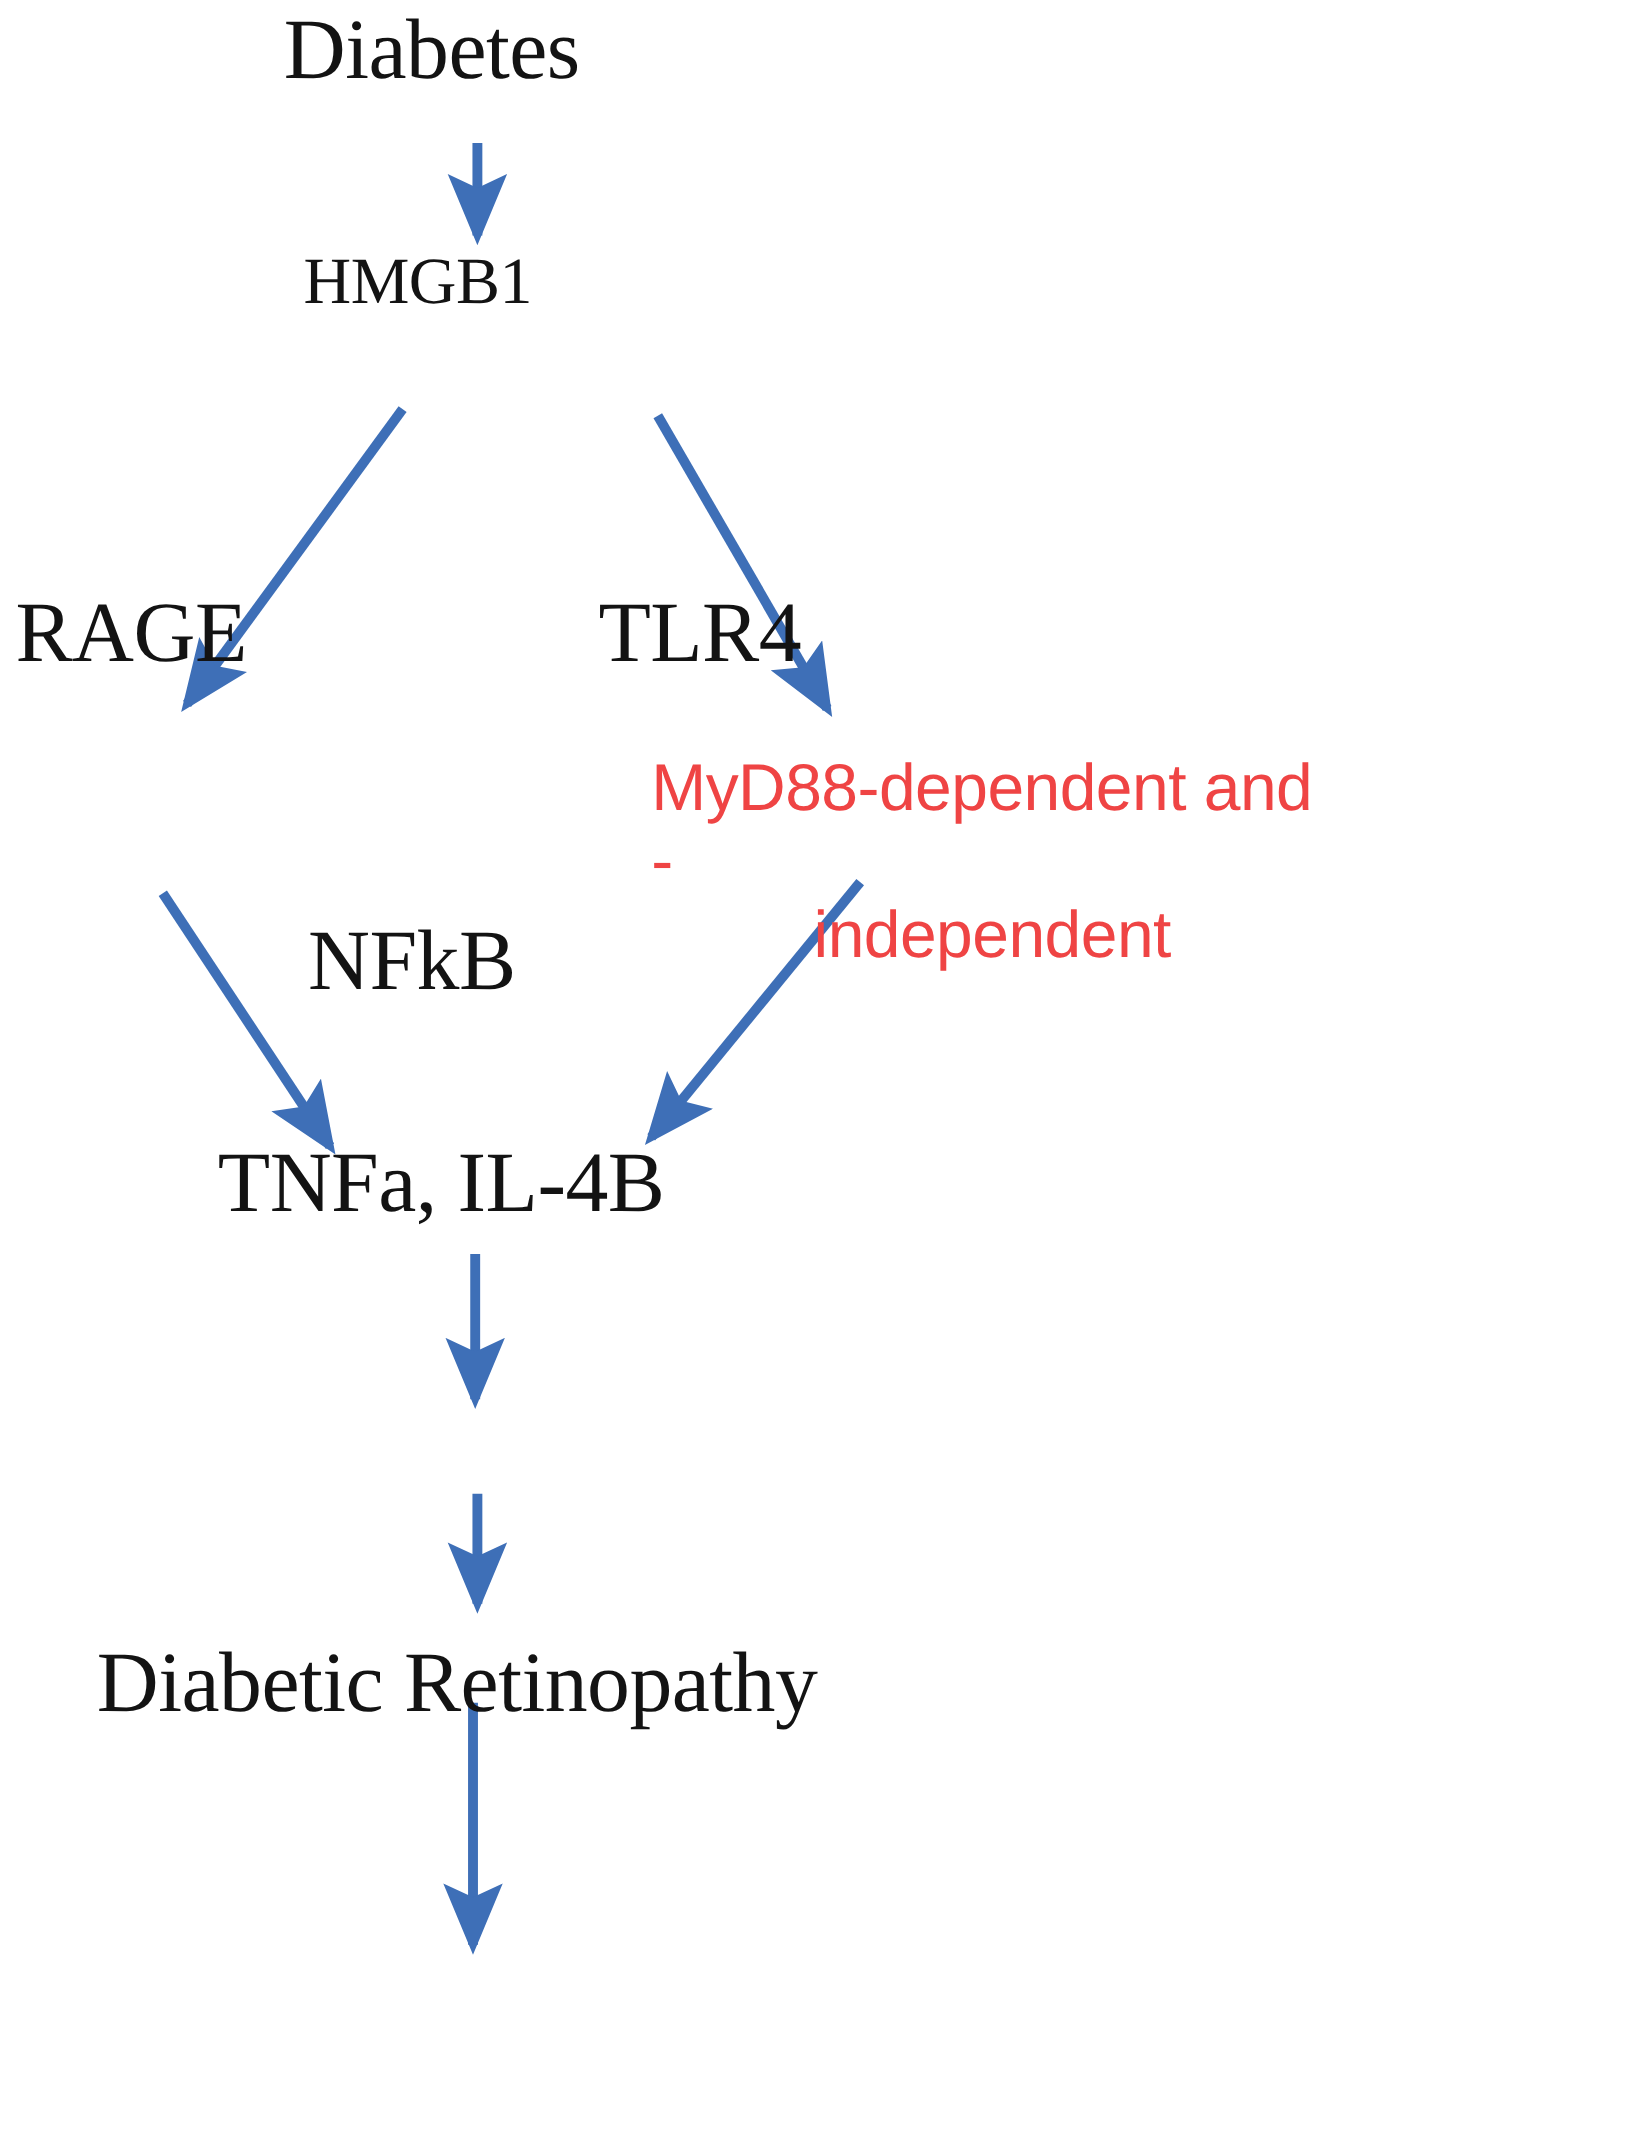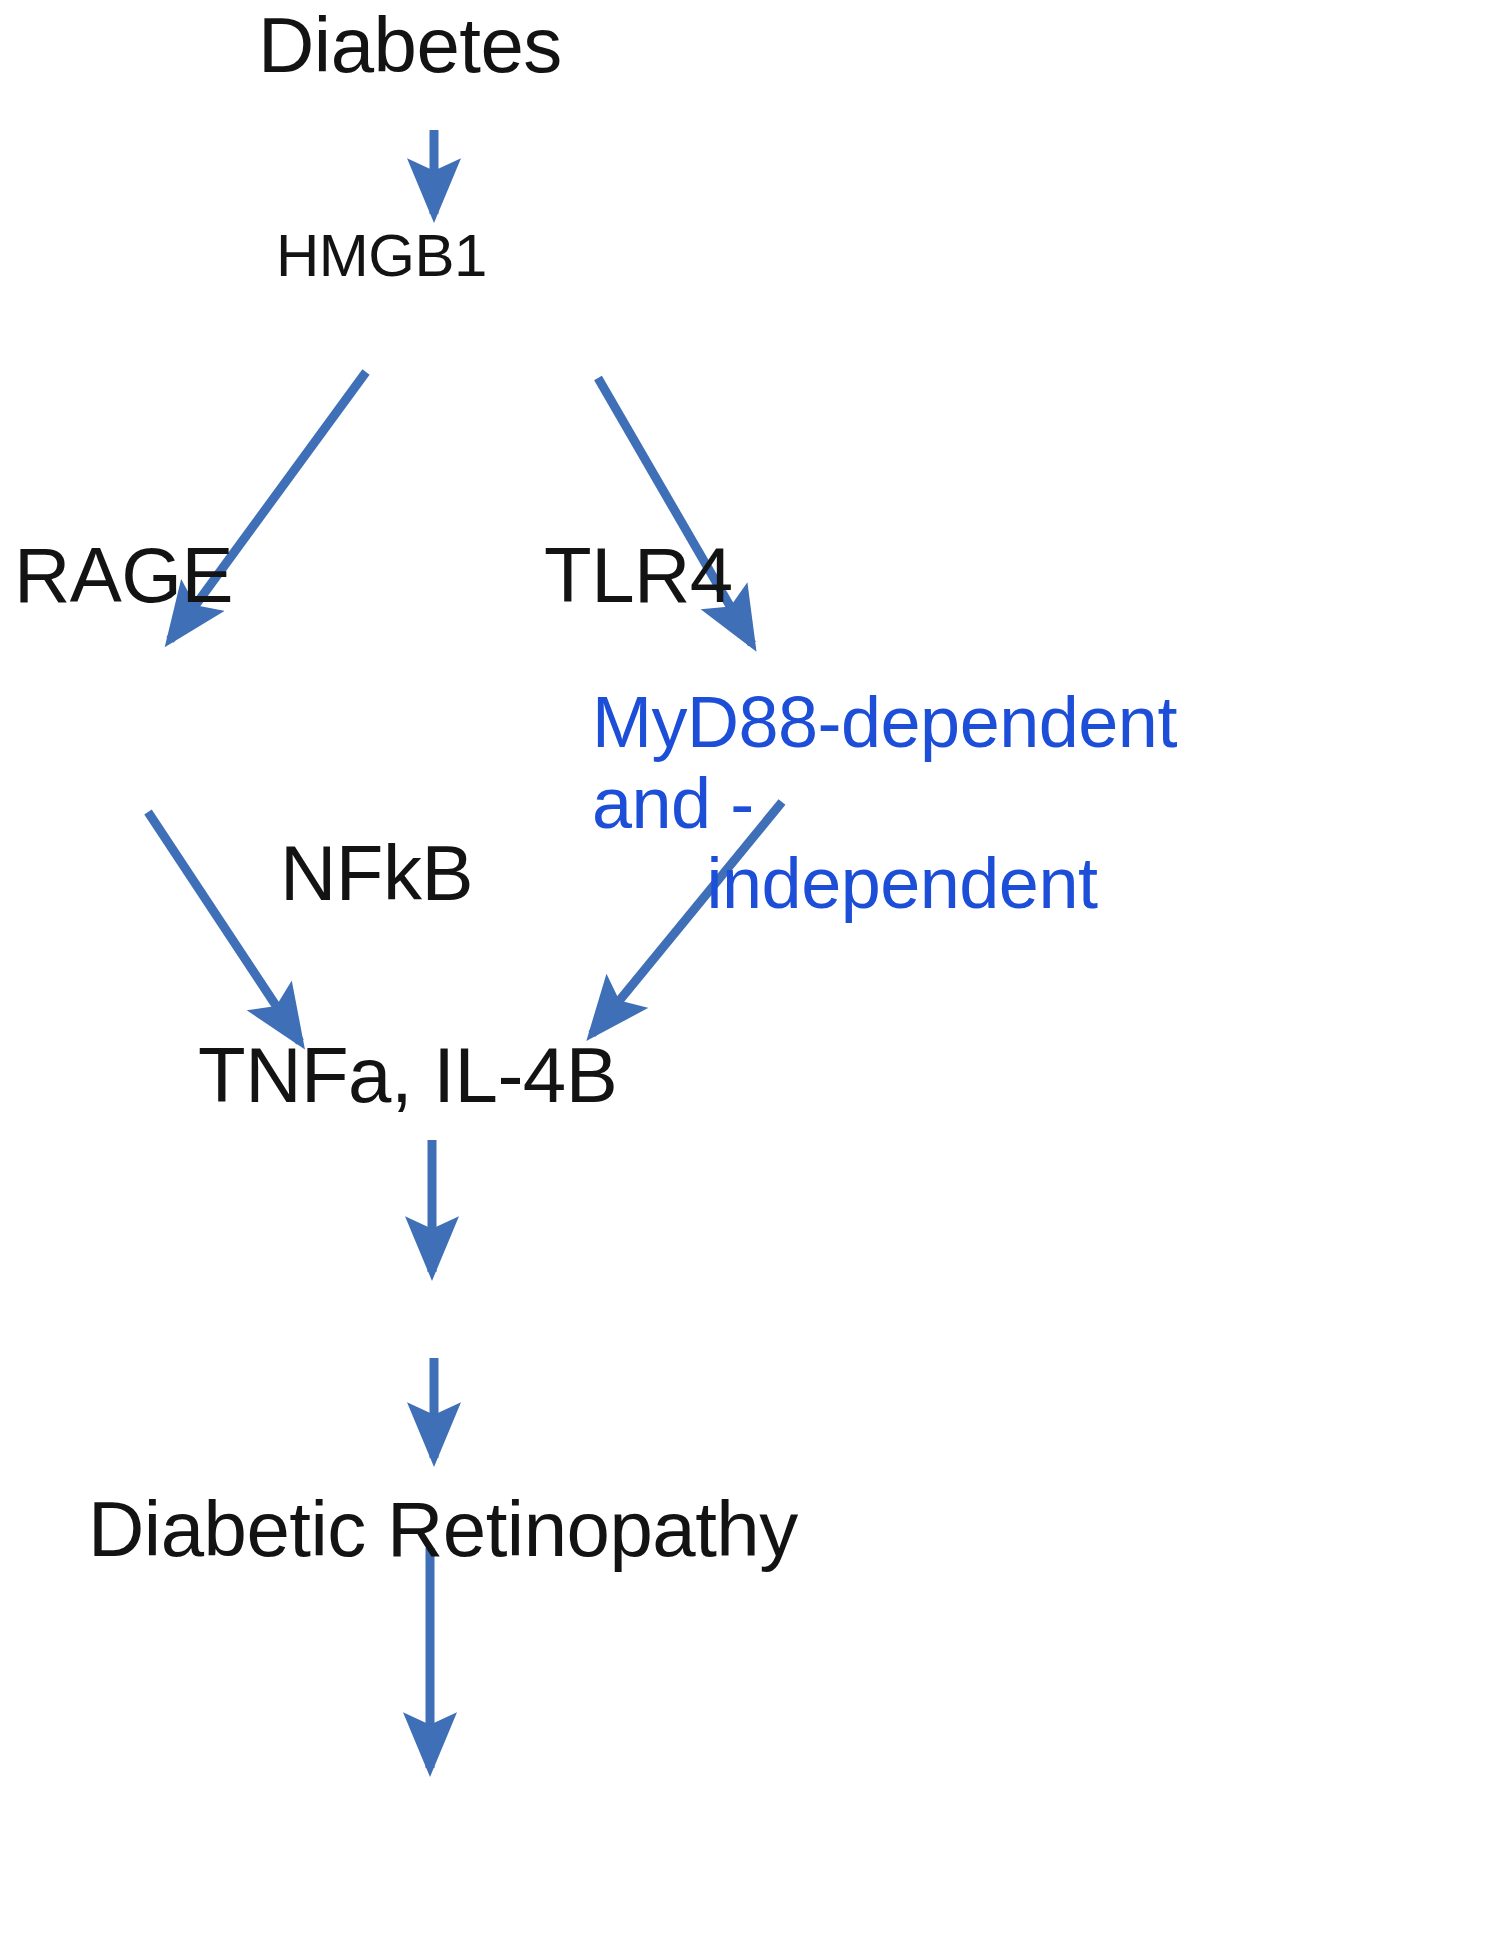--- a/index.html
+++ b/index.html
@@ -20,43 +20,43 @@
     position: absolute;
     left: 0;
     top: 0;
     width: 1498px;
     height: 1950px;
     pointer-events: none;
   }
   .node {
     position: absolute;
     color: #131313;
-    font-family: Liberation Sans, sans-serif;
+    font-family: Liberation Serif, serif;
     font-weight: 400;
     white-space: nowrap;
     line-height: 1.06;
     letter-spacing: -0.5px;
   }
   .node-diabetes   { left: 258px; top: 4px;    font-size: 78px; }
   .node-hmgb1      { left: 276px; top: 224px;  font-size: 60px; }
   .node-rage       { left: 14px;  top: 534px;  font-size: 78px; }
   .node-tlr4       { left: 544px; top: 534px;  font-size: 78px; }
   .node-nfkb       { left: 280px; top: 832px;  font-size: 78px; }
   .node-cytokines  { left: 198px; top: 1034px; font-size: 78px; }
   .node-retinal    { left: 128px; top: 1192px; font-size: 78px; }
   .node-retinopathy{ left: 88px;  top: 1488px; font-size: 78px; }
 
   .edge-label {
     position: absolute;
     left: 592px;
     top: 682px;
     width: 620px;
-    color: #1d4ed8;
+    color: #ef4444;
     font-family: "Liberation Sans", "DejaVu Sans", sans-serif;
-    font-size: 72px;
+    font-size: 60px;
     font-weight: 400;
     line-height: 1.12;
     letter-spacing: -0.5px;
     text-align: center;
   }
   .edge-label .line1 { display: block; text-align: left; }
   .edge-label .line2 { display: block; text-align: center; }
 </style>
 </head>
 <body>

